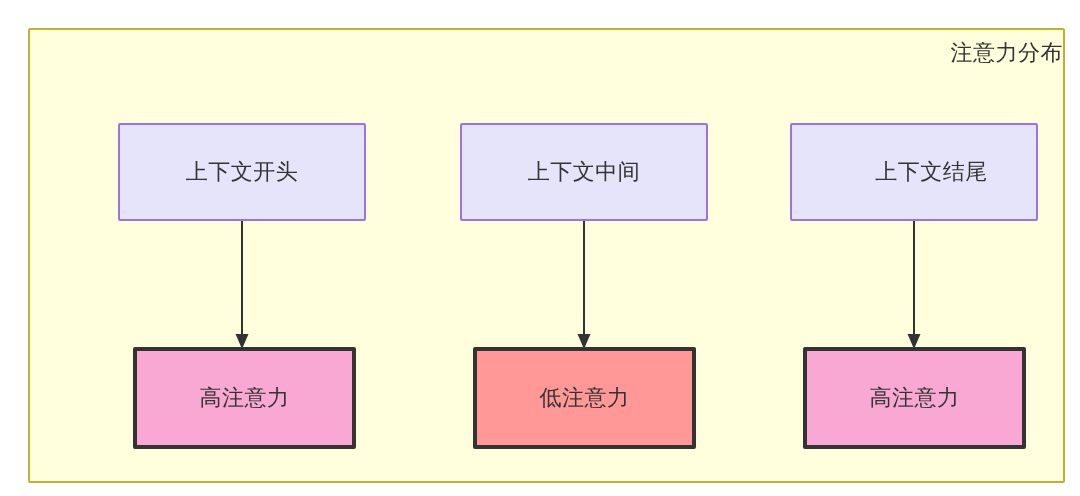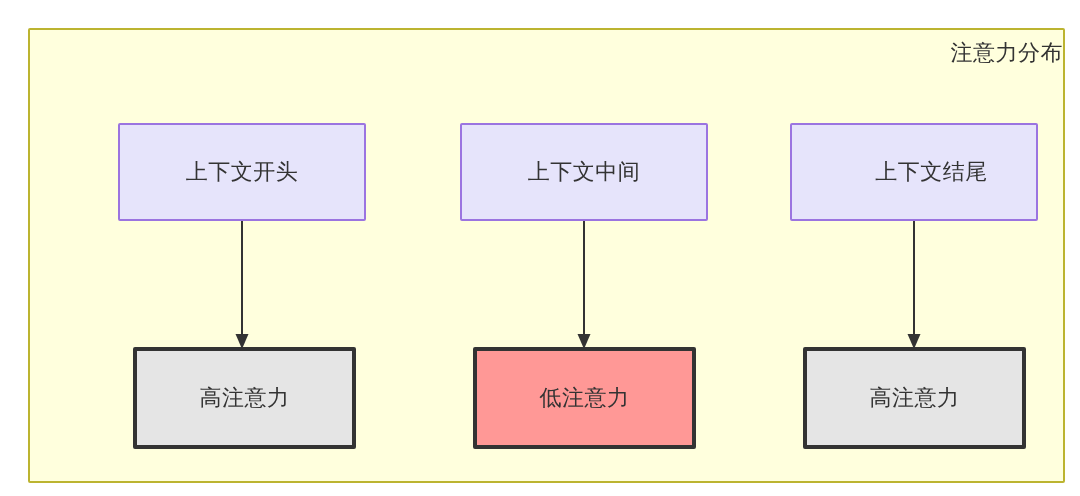--- a/index.html
+++ b/index.html
@@ -70,21 +70,21 @@
   }
 
   .node.attn {
     width: 223px;
     height: 102px;
     border: 4px solid #333333;
     border-radius: 2px;
     top: 317px;
   }
 
-  .node.attn-high { background: #e5e5e5; }
+  .node.attn-high { background: #f9a8d4; }
   .node.attn-low  { background: #ff9896; }
 
   
   .col-1.ctx  { left: 88px; }
   .col-2.ctx  { left: 430px; }
   .col-3.ctx  { left: 760px; padding-left: 35px; }
 
   .col-1.attn { left: 103px; }
   .col-2.attn { left: 443px; }
   .col-3.attn { left: 773px; }

